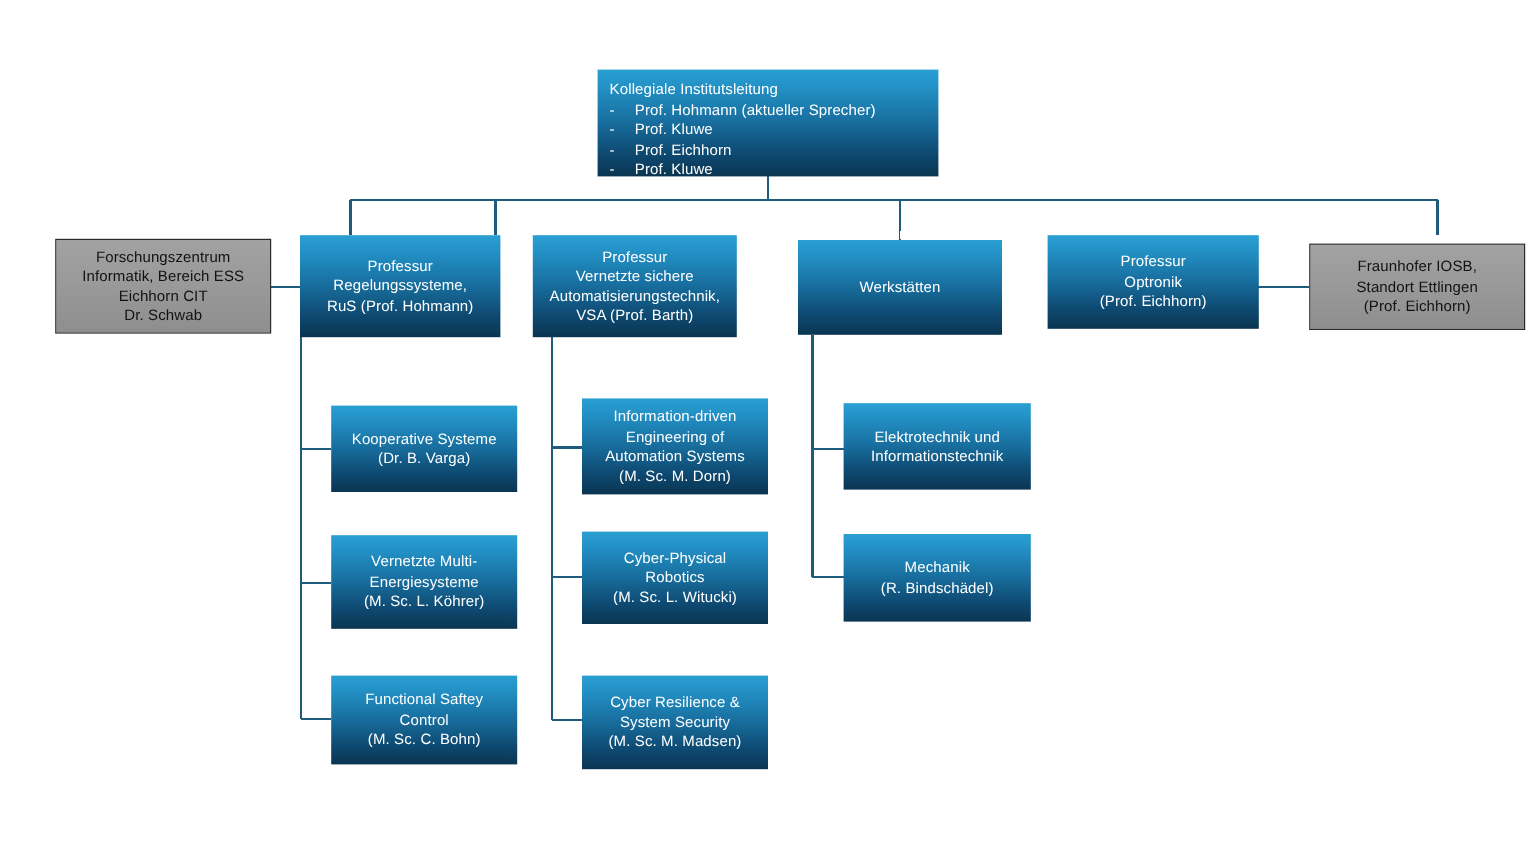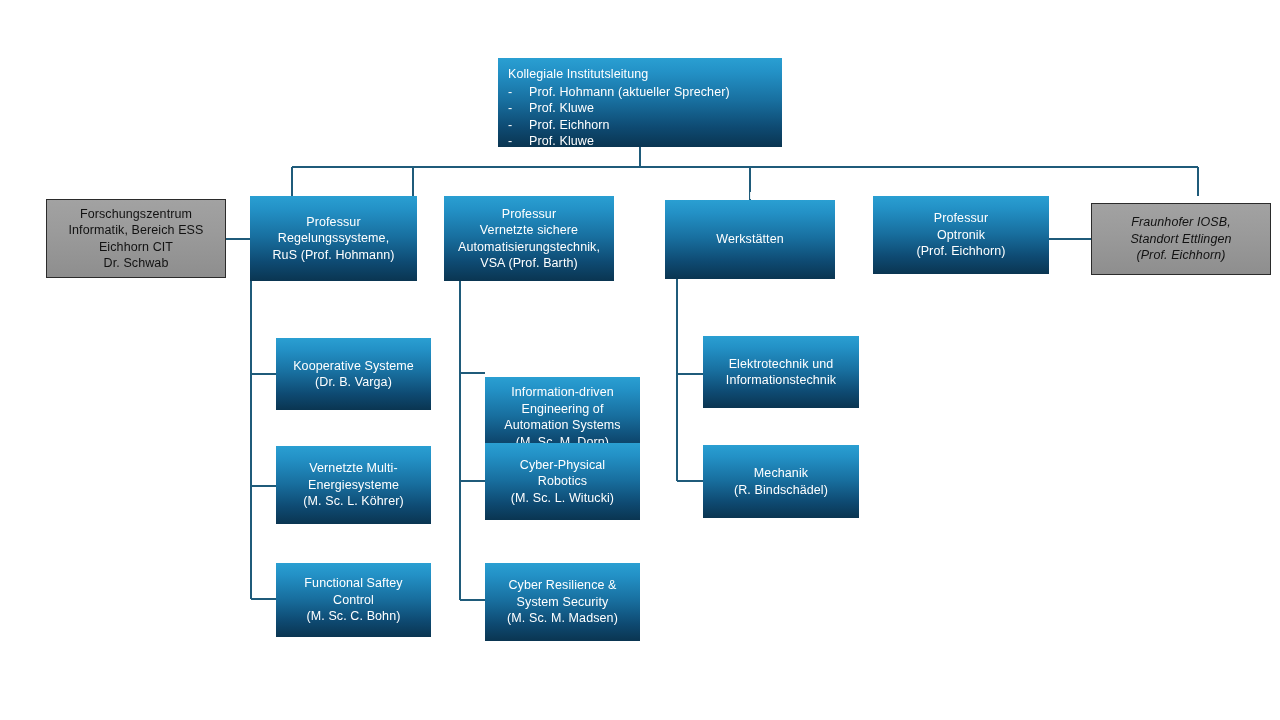--- a/index.html
+++ b/index.html
@@ -143,21 +143,21 @@
     </ul>
   </div>
 
   <div class="node gray ext" style="left:46px; top:199px; width:180px; height:79px;text-align:center;">
     <span class="line">Forschungszentrum</span>
     <span class="line">Informatik, Bereich ESS</span>
     <span class="line">Eichhorn CIT</span>
     <span class="line">Dr. Schwab</span>
   </div>
 
-  <div class="node gray ext" style="left:1091px; top:203px; width:180px; height:72px;font-style:italic;">
+  <div class="node gray ext" style="left:1091px; top:203px; width:180px; height:72px;">
     <span class="line">Fraunhofer IOSB,</span>
     <span class="line">Standort Ettlingen</span>
     <span class="line">(Prof. Eichhorn)</span>
   </div>
 
   <div class="node blue lvl2" style="left:250px; top:196px; width:167px; height:85px;">
     <span class="line">Professur</span>
     <span class="line">Regelungssysteme,</span>
     <span class="line">RuS (Prof. Hohmann)</span>
   </div>
@@ -191,21 +191,21 @@
     <span class="line">Energiesysteme</span>
     <span class="line">(M. Sc. L. Köhrer)</span>
   </div>
 
   <div class="node blue lvl3" style="left:276px; top:563px; width:155px; height:74px;">
     <span class="line">Functional Saftey</span>
     <span class="line">Control</span>
     <span class="line">(M. Sc. C. Bohn)</span>
   </div>
 
-  <div class="node blue lvl3" style="left:485px; top:332px; width:155px; height:80px;margin-top:45px;">
+  <div class="node blue lvl3" style="left:485px; top:332px; width:155px; height:80px;">
     <span class="line">Information-driven</span>
     <span class="line">Engineering of</span>
     <span class="line">Automation Systems</span>
     <span class="line">(M. Sc. M. Dorn)</span>
   </div>
 
   <div class="node blue lvl3" style="left:485px; top:443px; width:155px; height:77px;">
     <span class="line">Cyber-Physical</span>
     <span class="line">Robotics</span>
     <span class="line">(M. Sc. L. Witucki)</span>

